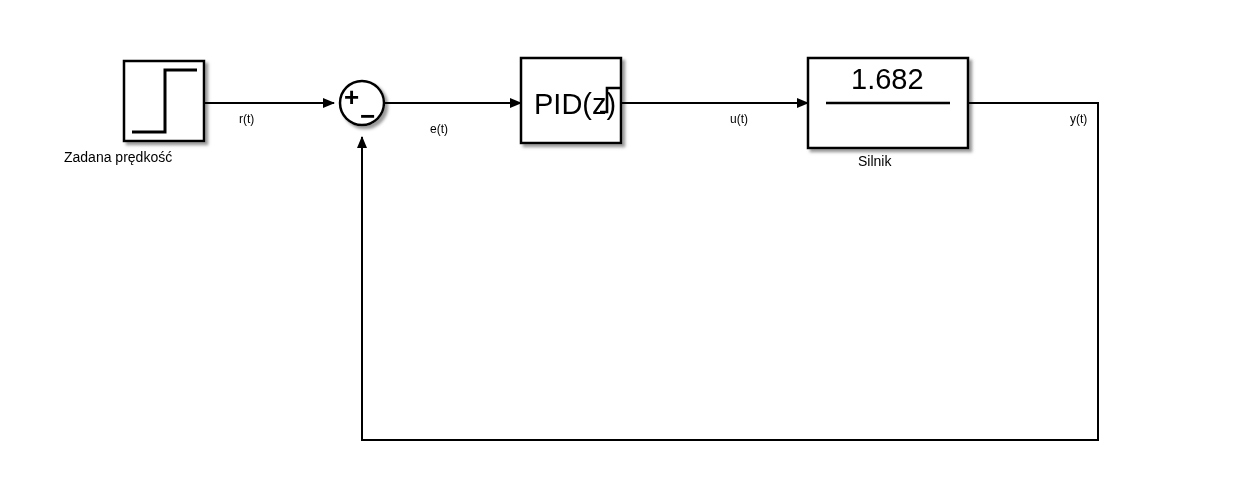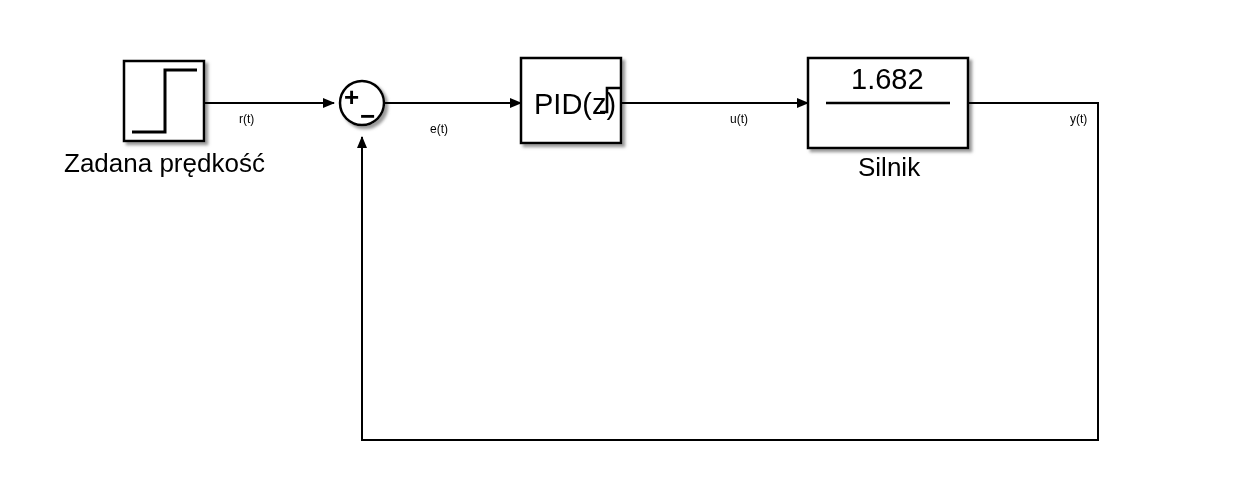--- a/index.html
+++ b/index.html
@@ -27,21 +27,21 @@
     position: absolute;
     color: #000000;
     font-family: "Liberation Sans", sans-serif;
     white-space: nowrap;
     line-height: 1;
   }
   .signal-label {
     font-size: 12px;
   }
   .block-label {
-    font-size: 26px;
+    font-size: 14px;
   }
   .tf-text {
     font-size: 29px;
     text-align: center;
   }
   .pid-text {
     font-size: 29px;
   }
   .sum-sign {
     font-size: 26px;

